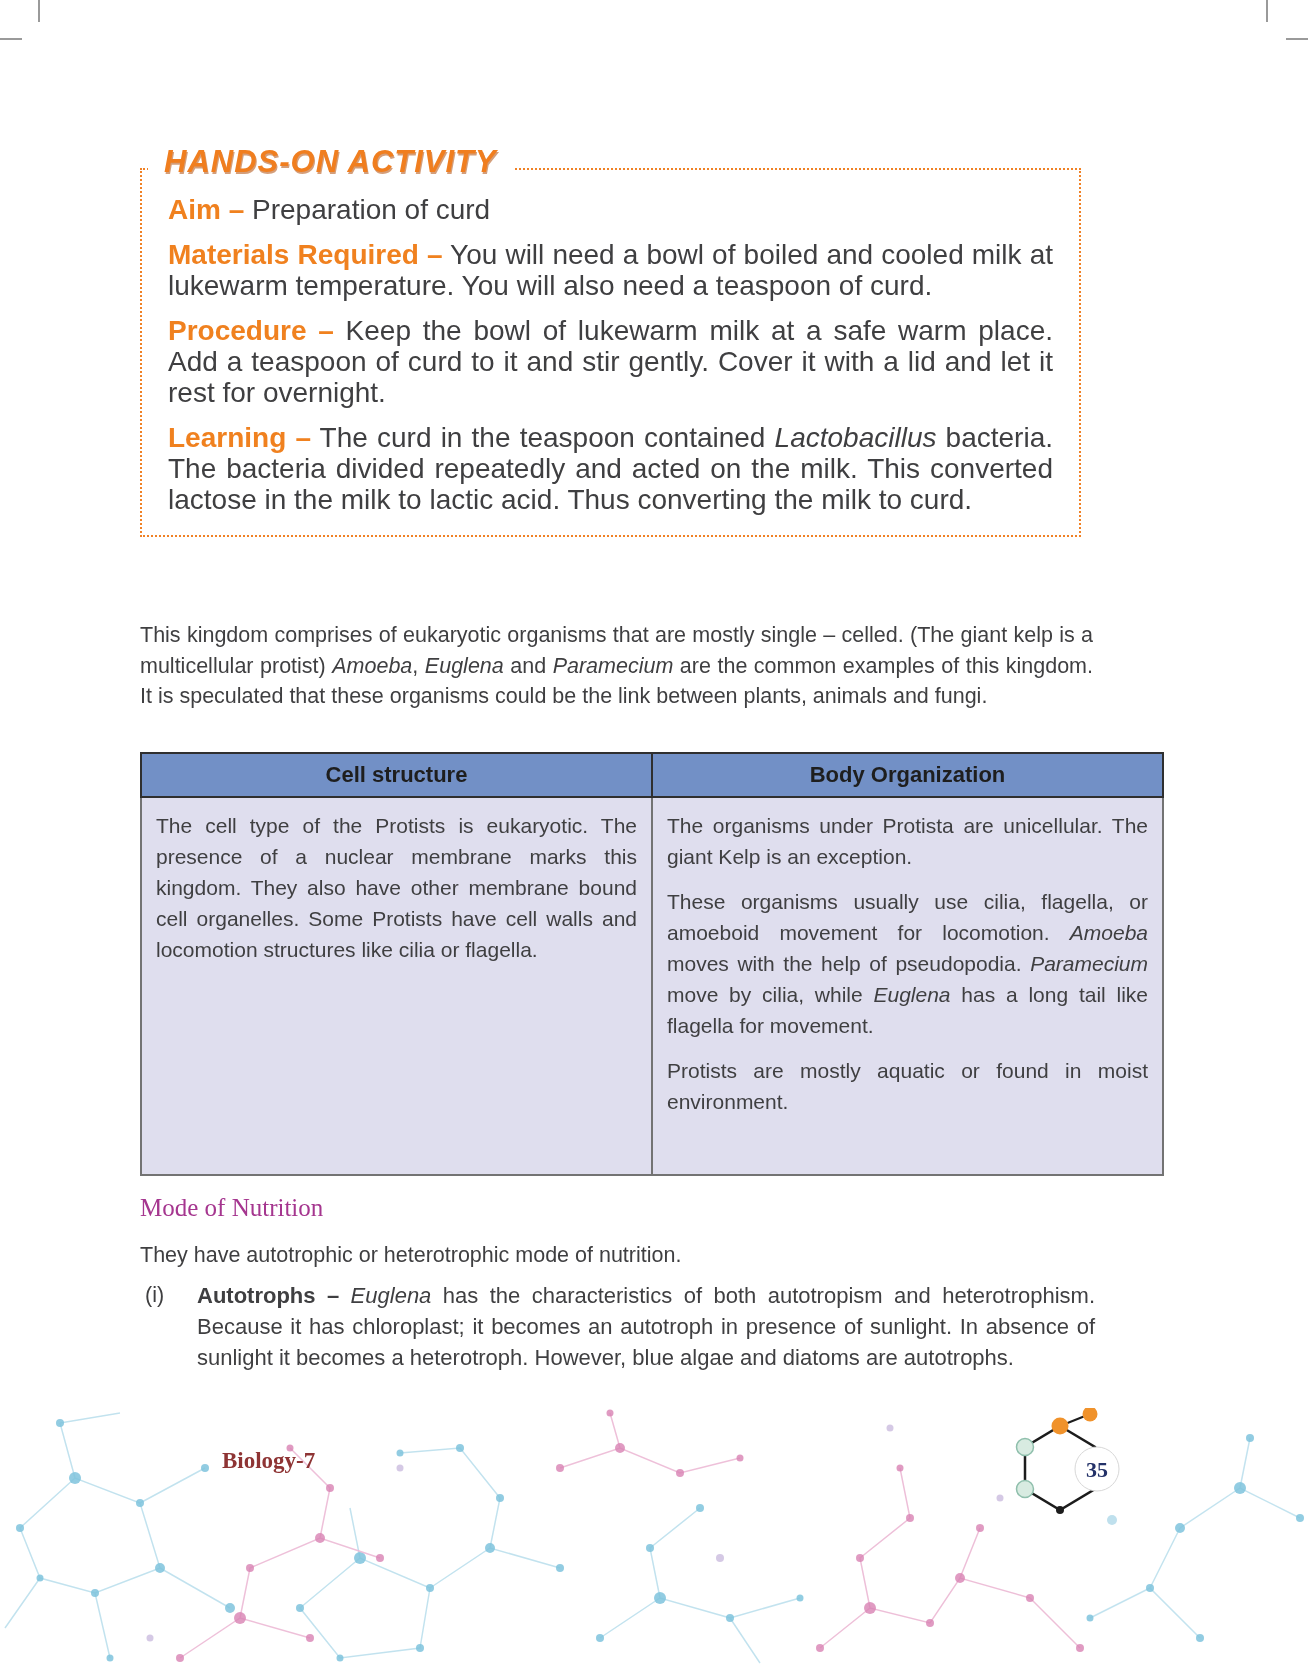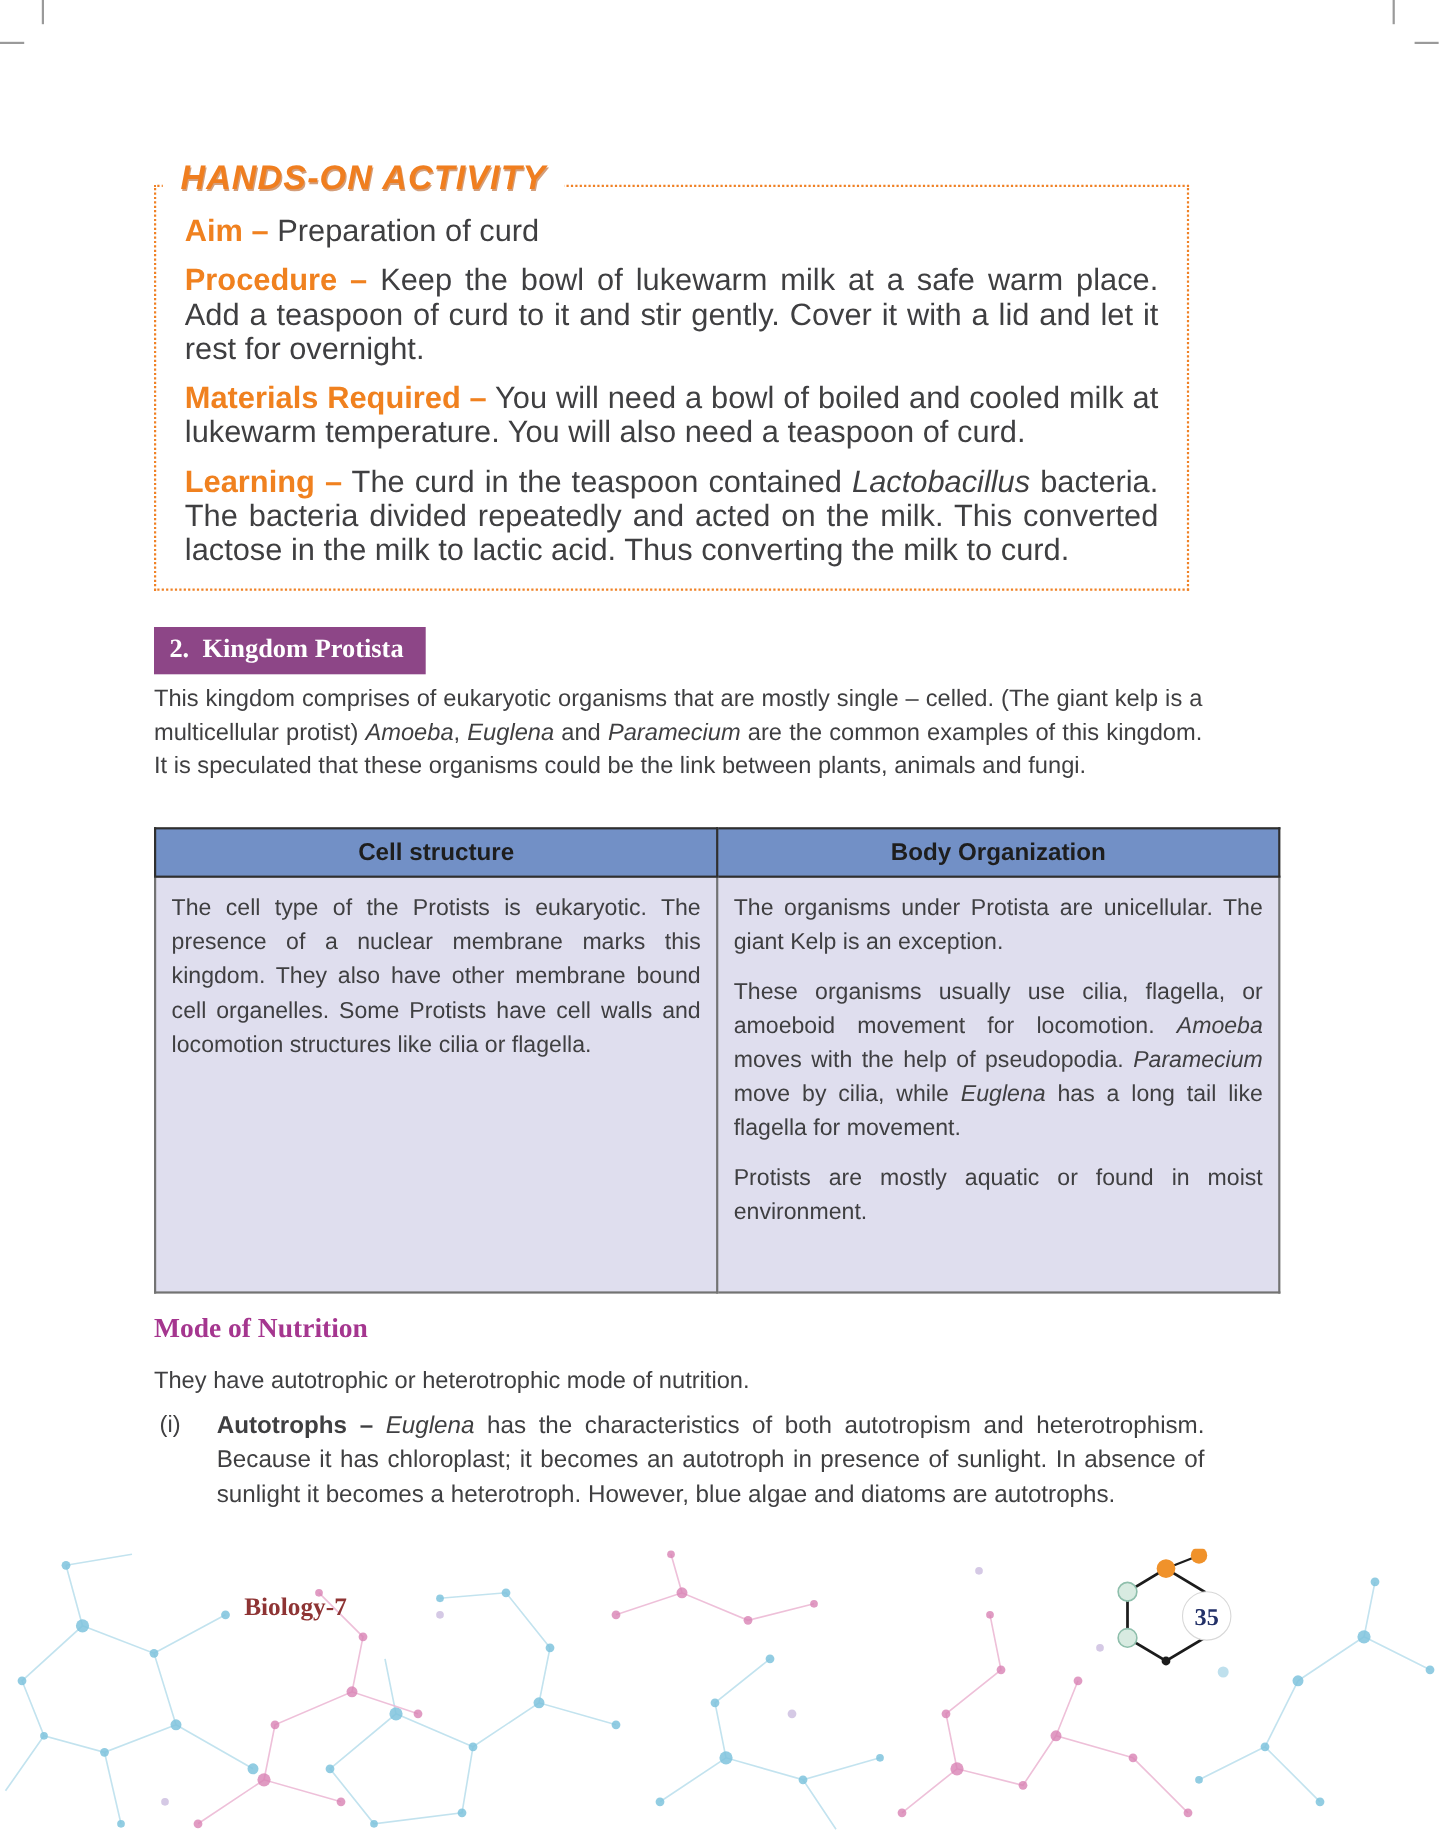--- a/index.html
+++ b/index.html
@@ -82,21 +82,21 @@
     font-size:21px; line-height:31px;
     text-align:justify;
     height:378px;
   }
   .protista-table td p { margin-bottom:14px; }
 
   
   .nutrition-heading {
     position:absolute; left:140px; top:1194px;
     font-family:"Liberation Serif", serif;
-    font-weight:bold; font-size:25px;
+    font-weight:normal; font-size:25px;
     color:#A5368F;
   }
   .nutrition-intro {
     position:absolute; left:140px; top:1240px; width:953px;
     font-size:21.5px; line-height:30px;
   }
   .nutrition-item { position:absolute; left:140px; top:1280px; width:955px; }
   .nutrition-marker {
     position:absolute; left:5px; top:0;
     font-size:21.5px; line-height:31px;
@@ -227,34 +227,33 @@
   <div class="crop crop-tr-h"></div>
 
   <div class="activity-box">
     <div class="activity-title">HANDS-ON ACTIVITY</div>
 
     <p class="act-item">
       <span class="orange-label">Aim –</span><span> Preparation of curd</span>
     </p>
 
     <p class="act-item">
+      <span class="orange-label">Materials Required –</span><span> You will need a bowl of boiled and cooled milk at lukewarm temperature. You will also need a teaspoon of curd.</span>
+    </p>
+
+    <p class="act-item">
       <span class="orange-label">Procedure –</span><span> Keep the bowl of lukewarm milk at a safe warm place. Add a teaspoon of curd to it and stir gently. Cover it with a lid and let it rest for overnight.</span>
-    </p>
-
-    <p class="act-item">
-      <span class="orange-label">Materials Required –</span><span> You will need a bowl of boiled and cooled milk at lukewarm temperature. You will also need a teaspoon of curd.</span>
     </p>
 
 
     <p class="act-item">
       <span class="orange-label">Learning –</span><span> The curd in the teaspoon contained </span><span class="it">Lactobacillus</span><span> bacteria. The bacteria divided repeatedly and acted on the milk. This converted lactose in the milk to lactic acid. Thus converting the milk to curd.</span>
     </p>
   </div>
 
-  <div class="section-heading">2.&nbsp; Kingdom Protista</div>
 
   <p class="intro-para">
     <span>This kingdom comprises of eukaryotic organisms that are mostly single – celled. (The giant kelp is a multicellular protist) </span><span class="it">Amoeba</span><span>, </span><span class="it">Euglena</span><span> and </span><span class="it">Paramecium</span><span> are the common examples of this kingdom. It is speculated that these organisms could be the link between plants, animals and fungi.</span>
   </p>
 
   <table class="protista-table">
     <thead>
       <tr>
         <th>Cell structure</th>
         <th>Body Organization</th>

